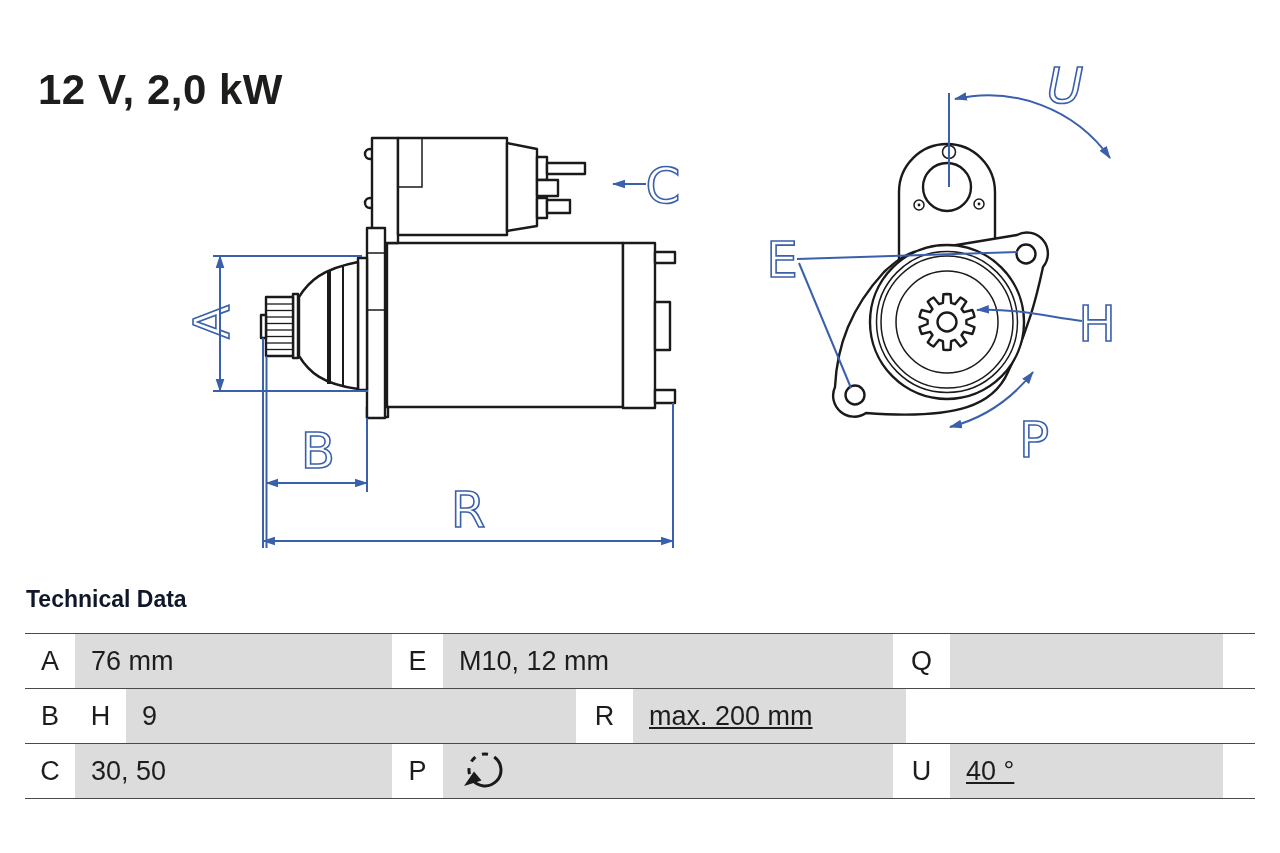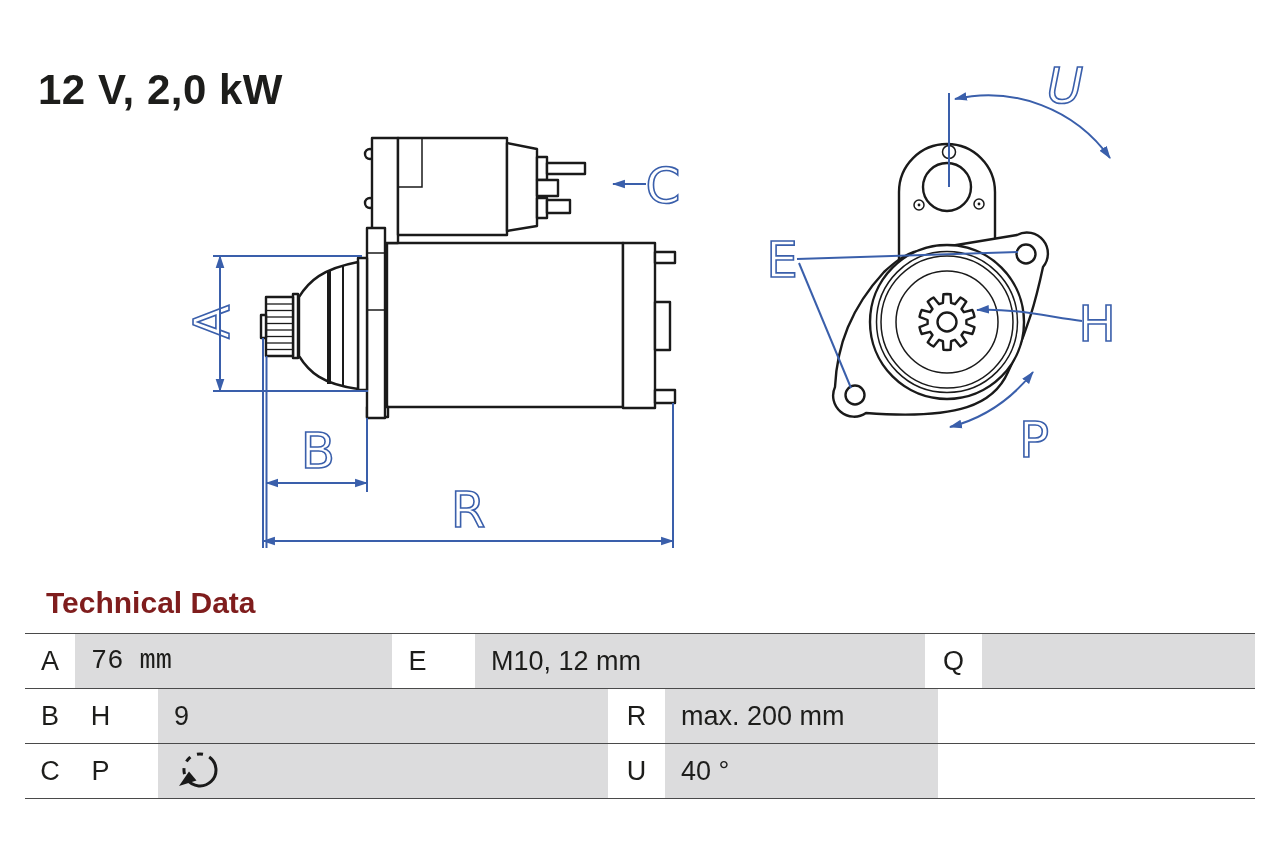--- a/index.html
+++ b/index.html
@@ -3,30 +3,30 @@
 <meta charset="utf-8">
 <style>
   html,body{margin:0;padding:0;background:#fff;}
   .page{position:relative;width:1280px;height:853px;background:#ffffff;overflow:hidden;
         font-family:"Liberation Sans",sans-serif;color:#1d1d1b;}
   .title{position:absolute;left:38px;top:18px;font-size:42px;font-weight:600;
          letter-spacing:0.5px;color:#1d1d1b;margin-top:48px;}
   .drawing-svg{position:absolute;left:0;top:0;}
 
   
-  .tech-heading{position:absolute;left:46px;top:586px;font-size:30px;font-weight:700;color:#7f1d1d;}
+  .tech-heading{position:absolute;left:26px;top:586px;font-size:23px;font-weight:700;color:#0f172a;}
   .tech-table{position:absolute;left:25px;top:633px;width:1230px;}
   .t-row{display:flex;height:54px;border-top:1.5px solid #4a4a4a;align-items:stretch;}
   .t-row:last-child{border-bottom:1.5px solid #4a4a4a;}
   .cell{display:flex;align-items:center;font-size:27px;color:#1d1d1b;}
   .cell.key{background:#ffffff;justify-content:center;}
   .cell.val{background:#dcdcdd;padding-left:16px;}
-  .k1{width:50px;} .v1{width:301px;font-family:Liberation Mono, monospace;}
-  .k2{width:51px;} .v2{width:434px;margin-left:32px;}
-  .k3{width:57px;} .v3{width:257px;padding-left:12px;}
+  .k1{width:50px;} .v1{width:301px;}
+  .k2{width:51px;} .v2{width:434px;}
+  .k3{width:57px;} .v3{width:257px;padding-left:12px;text-decoration:underline;}
   .v2{padding-left:12px;}
 
   
   .dimtext{font-family:"DejaVu Sans",sans-serif;font-size:50px;fill:none;
            stroke:#3a5fab;stroke-width:1.6px;}
   .dimtext.it{font-style:italic;}
   .blk{stroke:#1a1a1a;fill:#ffffff;stroke-width:2.4;stroke-linejoin:round;}
   .blk-thin{stroke:#1a1a1a;fill:none;stroke-width:1.5;}
   .blu{stroke:#3a5fab;fill:none;stroke-width:2;}
 </style>
@@ -180,20 +180,21 @@
     </div>
     <div class="t-row">
       <div class="cell key k1">B</div>
       <div class="cell key k2">H</div>
       <div class="cell val v2">9</div>
       <div class="cell key k3">R</div>
       <div class="cell val v3">max. 200 mm</div>
     </div>
     <div class="t-row">
       <div class="cell key k1">C</div>
+      <div class="cell val v1">30, 50</div>
       <div class="cell key k2">P</div>
       <div class="cell val v2">
         <svg width="48" height="46" viewBox="0 0 48 46">
           <path d="M35.2,8.9 A16,16 0 1 1 12.9,31.2" fill="none" stroke="#1a1a1a" stroke-width="3"></path>
           <path d="M10.5,26.1 A16,16 0 0 1 31.5,7.0" fill="none" stroke="#1a1a1a" stroke-width="3" stroke-dasharray="6 7"></path>
           <polygon points="5,38 15,23.5 22.5,32.5" fill="#1a1a1a"></polygon>
         </svg>
       </div>
       <div class="cell key k3">U</div>
       <div class="cell val v3">40 °</div>

